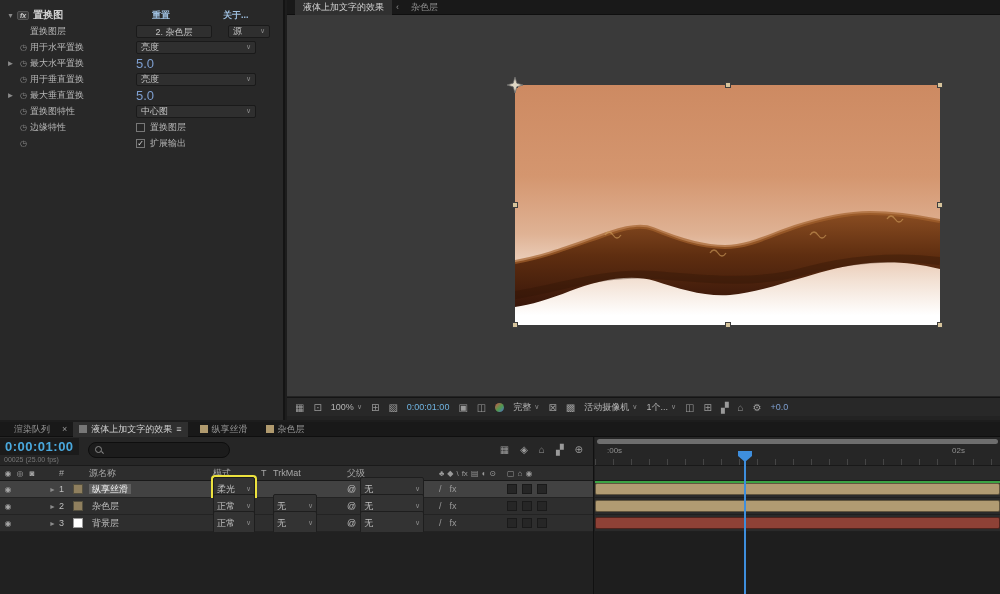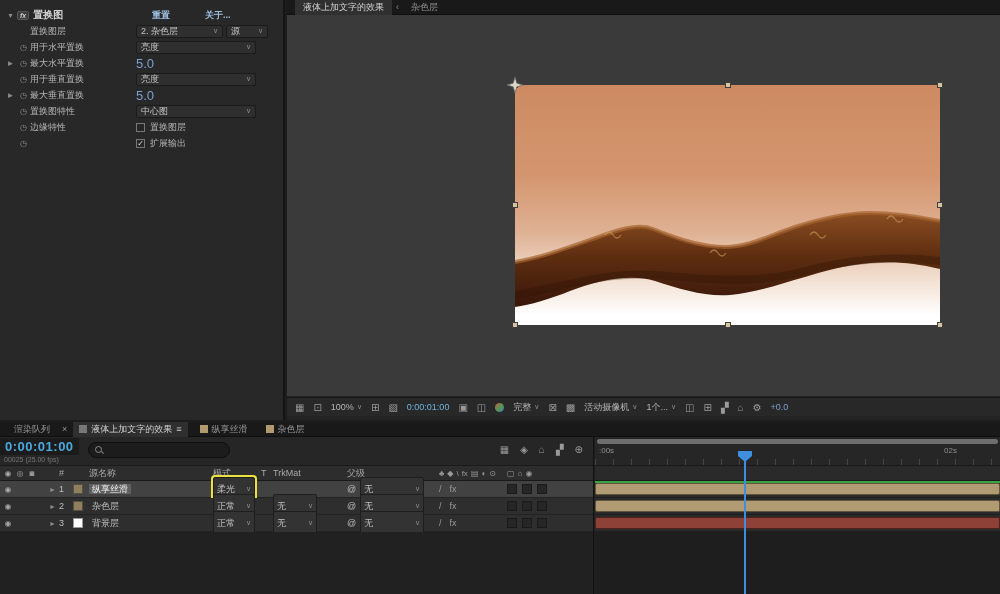--- a/index.html
+++ b/index.html
@@ -14,27 +14,27 @@
   .ep-tab { height:14px; background:#191919; display:flex; align-items:center; padding:0 4px;
             font-size:9px; color:#999; border-bottom:1px solid #0f0f0f; white-space:nowrap; overflow:hidden;}
   .ep-body { padding-top:7px; }
   .ep-row { height:16px; display:flex; align-items:center; padding-left:4px; position:relative; }
   .ep-head-row { font-weight:bold; color:#d5d5d5; }
   .icon-cell { width:13px; color:#8a8a8a; font-size:8px; text-align:center; flex:0 0 auto;}
   .fxbadge { font-size:7px; font-style:italic; background:#3a3a3a; border:1px solid #555; border-radius:2px;
              padding:0 2px; color:#ccc; margin-right:4px; }
   .link { color:#9dbede; font-size:9px; }
   .reset { position:absolute; left:152px;text-align:right; }
-  .about { position:absolute; left:205px; }
+  .about { position:absolute; left:223px; }
   .prop-label { width:106px; font-size:9px; color:#b5b5b5; overflow:hidden; white-space:nowrap; }
   .dd { height:13px; background:#2f2f2f; border:1px solid #1a1a1a; border-radius:2px; display:flex;
         align-items:center; justify-content:space-between; padding:0 4px; color:#c5c5c5; font-size:9px; }
   .dd .chev { color:#8a8a8a; font-size:7px; margin-left:3px; }
   .dd-main { width:120px; }
-  .dd-layer { width:87px; margin-right:3px; }
+  .dd-layer { width:76px; margin-right:16px;flex-direction:column; }
   .dd-src { width:42px; }
   .blueval { color:#7e9fd0; font-size:13px; }
   .cb { width:9px; height:9px; border:1px solid #777; background:#262626; margin-right:5px;
         display:inline-flex; align-items:center; justify-content:center; font-size:8px; color:#ddd; }
   .cb.checked::after { content:"✓"; }
   .cb-label { font-size:9px; color:#b5b5b5; }
 
   
   .comp { position:absolute; left:287px; top:0; right:0; height:420px; background:#232323; }
   .cp-tabs { height:15px; background:#191919; display:flex; align-items:center; padding-left:8px;
@@ -112,21 +112,21 @@
   .mode-dd { width:42px; }
   .trk-dd { width:44px; }
   .par-dd { width:64px; }
   .hl-box { box-shadow:0 0 0 2px #ece23e; }
   .sw-hdr { display:flex; gap:3px; font-size:8px; color:#9a9a9a; }
   .tl-left-empty { flex:1; background:#212121; }
 
   .tl-right { position:absolute; left:595px; top:0; right:0; bottom:0; background:#242424; }
   .ruler { height:29px; position:relative; background:#262626; border-bottom:1px solid #191919; }
   .navbar { position:absolute; left:2px; right:2px; top:2px; height:5px; background:#6e6e6e; border-radius:3px; }
-  .rlabel { position:absolute; top:9px; font-size:8px; color:#909090; }
+  .rlabel { position:absolute; top:9px; font-size:8px; color:#909090;margin-left:8px; }
   .ticks { position:absolute; left:0; right:0; bottom:0; height:6px;
            background:repeating-linear-gradient(90deg,#454545 0 1px,transparent 1px 18px); }
   .r-hdr { height:15px; background:#2a2a2a; border-bottom:1px solid #191919; }
   .trk { height:17px; position:relative; background:#2a2a2a; border-bottom:1px solid #1f1f1f; }
   .bar { position:absolute; left:0; right:0; top:2px; bottom:2px; border:1px solid rgba(0,0,0,0.45); border-radius:2px; }
   .bar.tan { background:#b19b72; }
   .bar.red { background:#8e4136; }
   .cache { position:absolute; left:0; right:0; top:0; height:2px; background:#3ca344; z-index:3; }
   .tr-empty { position:absolute; left:0; right:0; top:95px; bottom:0; background:#1e1e1e; }
   .playhead-line { position:absolute; left:149px; top:20px; bottom:0; width:2px; background:#3e8edd; z-index:6; }

